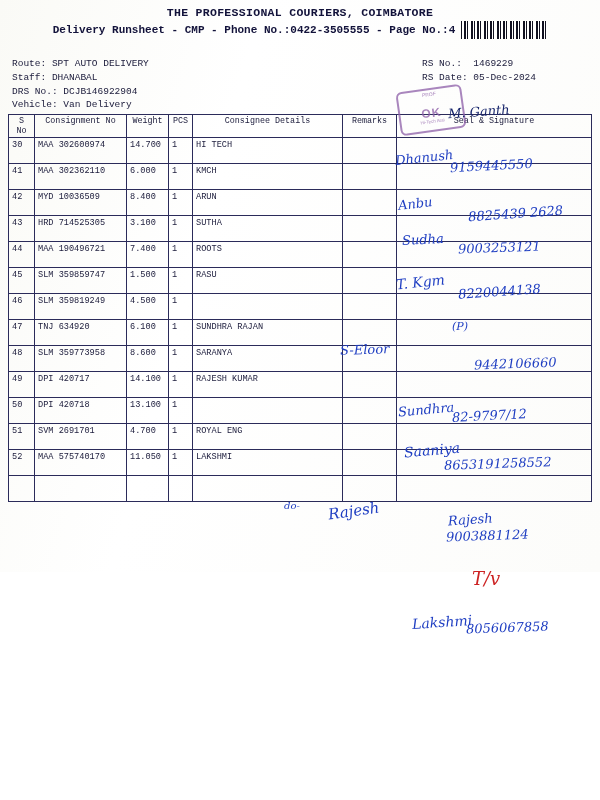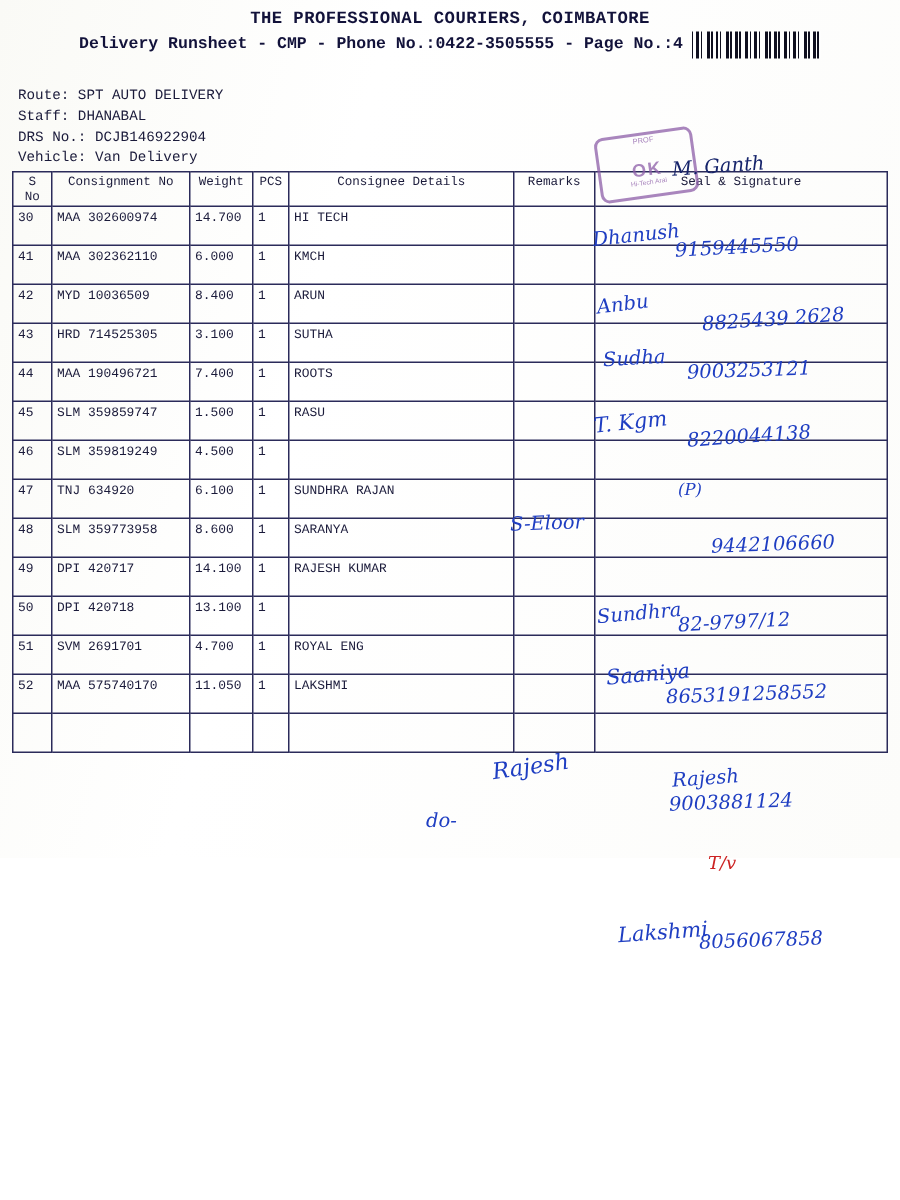--- a/index.html
+++ b/index.html
@@ -161,20 +161,24 @@
       <span class="barcode"></span>
     </div>
 
     <div class="meta">
       <div class="meta-left">
         <div>Route: SPT AUTO DELIVERY</div>
         <div>Staff: DHANABAL</div>
         <div>DRS No.: DCJB146922904</div>
         <div>Vehicle: Van Delivery</div>
       </div>
+      <div class="meta-right">
+        <div>RS No.:  1469229</div>
+        <div>RS Date: 05-Dec-2024</div>
+      </div>
     </div>
 
     <table class="runsheet">
       <thead>
         <tr>
           <th class="c-sno">S No</th>
           <th class="c-con">Consignment No</th>
           <th class="c-wt">Weight</th>
           <th class="c-pcs">PCS</th>
           <th class="c-cons">Consignee Details</th>
@@ -337,22 +341,22 @@
 
   <div class="ink blue" style="left:340px; top:342px; font-size:13px; transform:rotate(-2deg);">S-Eloor</div>
   <div class="ink blue" style="left:474px; top:356px; font-size:13px; transform:rotate(-2deg);">9442106660</div>
 
   <div class="ink blue" style="left:398px; top:402px; font-size:13px; transform:rotate(-5deg);">Sundhra</div>
   <div class="ink blue" style="left:452px; top:408px; font-size:13px; transform:rotate(-3deg);">82-9797/12</div>
 
   <div class="ink blue" style="left:404px; top:442px; font-size:14px; transform:rotate(-5deg);">Saaniya</div>
   <div class="ink blue" style="left:444px; top:456px; font-size:13px; transform:rotate(-2deg);">8653191258552</div>
 
-  <div class="ink blue" style="left:284px; top:540px; font-size:13px;">do-</div>
+  <div class="ink blue" style="left:284px; top:500px; font-size:10px;">do-</div>
   <div class="ink blue" style="left:328px; top:502px; font-size:15px; transform:rotate(-8deg);">Rajesh</div>
   <div class="ink blue" style="left:448px; top:512px; font-size:13px; transform:rotate(-4deg);">Rajesh</div>
   <div class="ink blue" style="left:446px; top:528px; font-size:13px; transform:rotate(-2deg);">9003881124</div>
 
-  <div class="ink red" style="left:472px; top:568px; font-size:12px;font-style:italic;">T/v</div>
+  <div class="ink red" style="left:472px; top:568px; font-size:18px;font-style:italic;">T/v</div>
 
   <div class="ink blue" style="left:412px; top:614px; font-size:14px; transform:rotate(-4deg);">Lakshmi</div>
   <div class="ink blue" style="left:466px; top:620px; font-size:13px; transform:rotate(-2deg);">8056067858</div>
 </div>
 
 </body></html>

